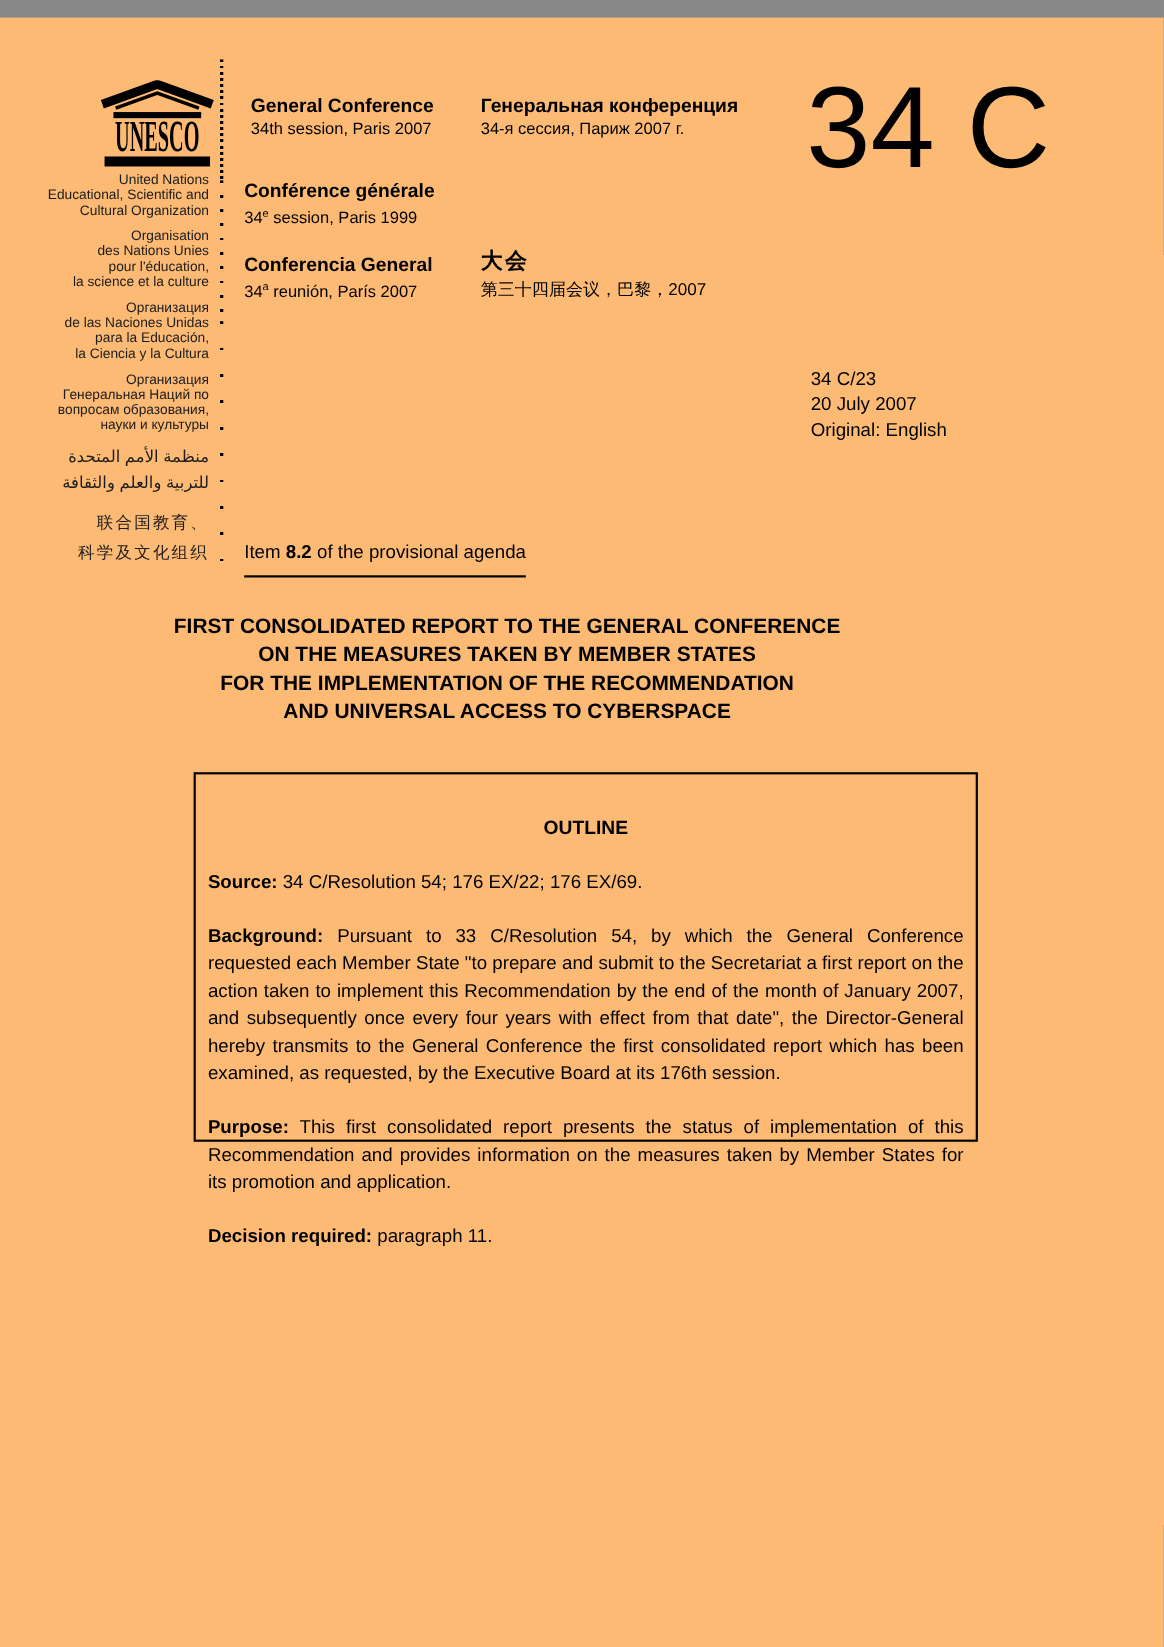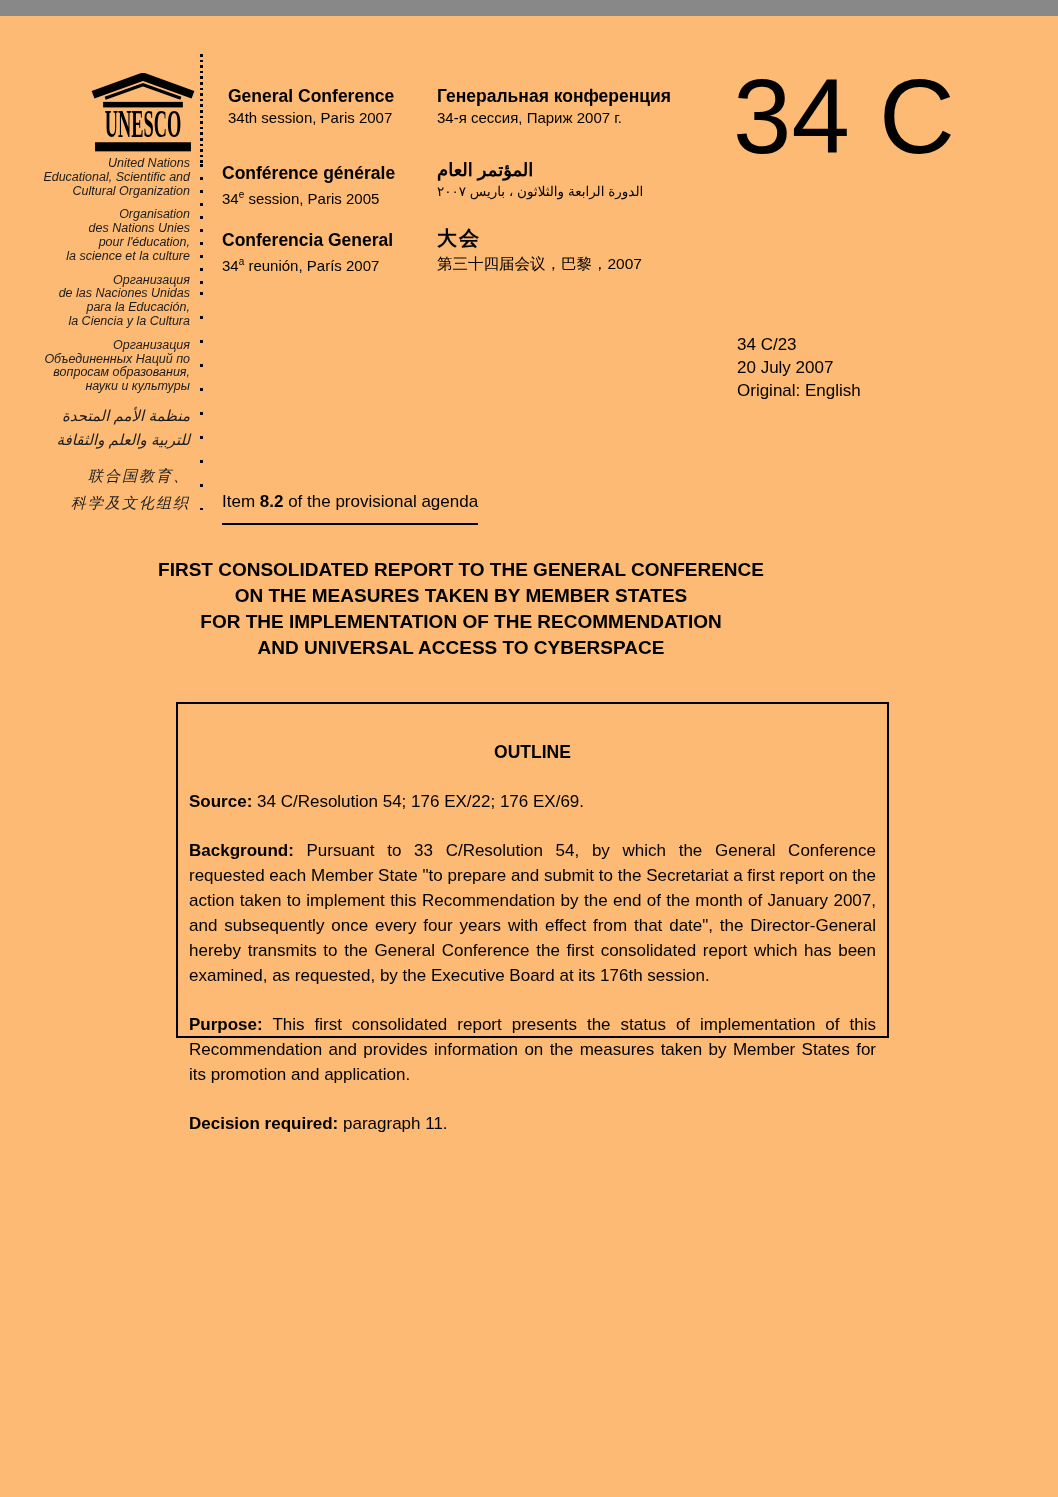--- a/index.html
+++ b/index.html
@@ -7,21 +7,21 @@
     position:relative; width:1058px; height:1497px; margin:16px auto;
     background:#fdba74; color:#000;
     font-family:"Liberation Sans", sans-serif;
     overflow:hidden;
   }
 
   
   .logo { position:absolute; left:90px; top:57px; width:106px; height:84px; }
 
   
-  .org-col { position:absolute; left:0; top:141px; width:190px; text-align:right;font-style:italic; }
+  .org-col { position:absolute; left:0; top:141px; width:190px; text-align:right; }
   .org-group { margin-bottom:10px; font-size:12.5px; line-height:13.8px; color:#1c1c1c; }
   .org-group.ar { font-size:15px; line-height:24px; margin-top:6px; }
   .org-group.zh { font-size:15px; line-height:27px; letter-spacing:2px; margin-top:4px; }
 
   
   .dots { position:absolute; left:200px; top:38px; width:3px; }
   .dots .seg-a { width:3px; height:110px;
     background:repeating-linear-gradient(to bottom,#000 0 2.6px,transparent 2.6px 5.6px); }
   .dots .seg-b { width:3px; height:128px;
     background:repeating-linear-gradient(to bottom,#000 0 2.6px,transparent 2.6px 13px); }
@@ -90,21 +90,21 @@
       <div>la science et la culture</div>
     </div>
     <div class="org-group">
       <div>Организация</div>
       <div>de las Naciones Unidas</div>
       <div>para la Educación,</div>
       <div>la Ciencia y la Cultura</div>
     </div>
     <div class="org-group">
       <div>Организация</div>
-      <div>Объединенных Наций по</div>
+      <div>Генеральная Наций по</div>
       <div>вопросам образования,</div>
       <div>науки и культуры</div>
     </div>
     <div class="org-group ar" dir="rtl">
       <div>منظمة الأمم المتحدة</div>
       <div>للتربية والعلم والثقافة</div>
     </div>
     <div class="org-group zh">
       <div>联合国教育、</div>
       <div>科学及文化组织</div>
@@ -116,34 +116,30 @@
     <div class="seg-b"></div>
     <div class="seg-c"></div>
   </div>
 
   <div class="conf-block" style="left:228px; top:70px;">
     <div class="conf-title">General Conference</div>
     <div class="conf-sub">34th session, Paris 2007</div>
   </div>
   <div class="conf-block" style="left:222px; top:147px;">
     <div class="conf-title">Conférence générale</div>
-    <div class="conf-sub"><span>34</span><sup>e</sup><span> session, Paris 2005</span></div>
+    <div class="conf-sub"><span>34</span><sup>e</sup><span> session, Paris 1999</span></div>
   </div>
   <div class="conf-block" style="left:222px; top:214px;">
     <div class="conf-title">Conferencia General</div>
     <div class="conf-sub"><span>34</span><sup>a</sup><span> reunión, París 2007</span></div>
   </div>
 
   <div class="conf-block" style="left:437px; top:70px;">
     <div class="conf-title">Генеральная конференция</div>
     <div class="conf-sub">34-я сессия, Париж 2007 г.</div>
-  </div>
-  <div class="conf-block" style="left:437px; top:144px;" dir="rtl">
-    <div class="conf-title ar" style="text-align:left;">المؤتمر العام</div>
-    <div class="conf-sub ar" style="text-align:left;">الدورة الرابعة والثلاثون ، باريس ٢٠٠٧</div>
   </div>
   <div class="conf-block" style="left:437px; top:212px;">
     <div class="conf-title zh">大会</div>
     <div class="conf-sub zh">第三十四届会议，巴黎，2007</div>
   </div>
 
   <div class="doc-code">34 C</div>
 
   <div class="ref-block">
     <div>34 C/23</div>

